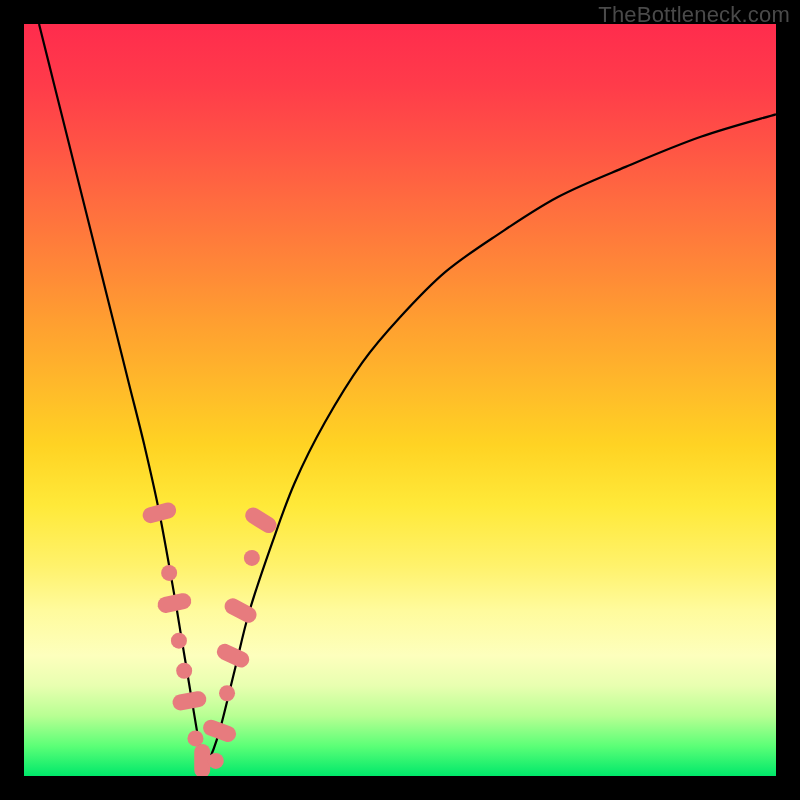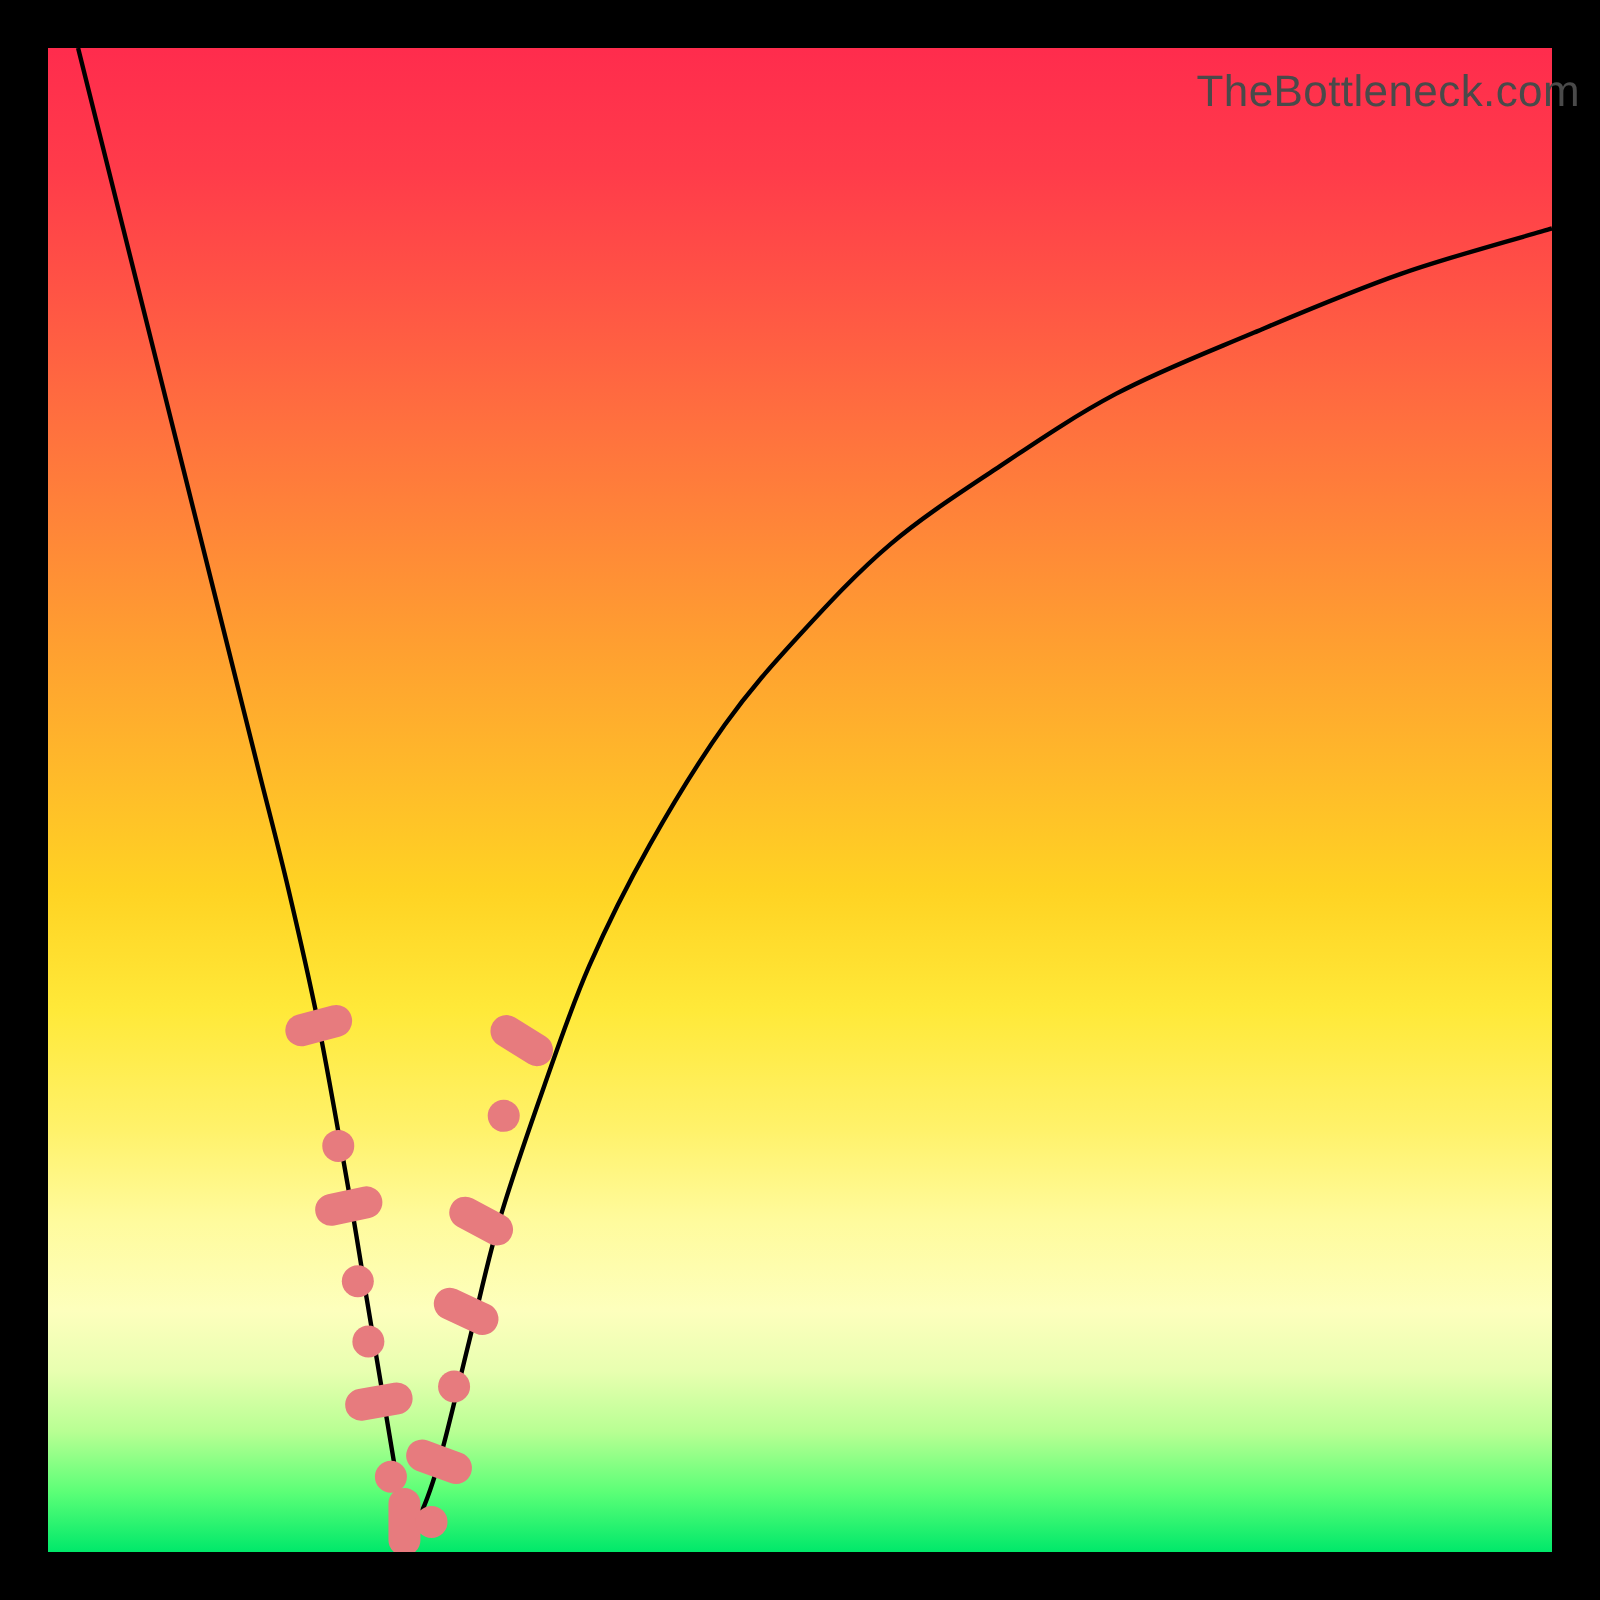--- a/index.html
+++ b/index.html
@@ -44,21 +44,20 @@
   }
   .watermark {
     position: absolute;
     top: 2px;
     right: 10px;
     color: #4a4a4a;
     font-size: 22px;
     font-weight: 500;
     letter-spacing: 0.2px;
     user-select: none;
-    margin-top: 31px;
   }
   svg.curve {
     position: absolute;
     left: 0; top: 0;
     width: 752px; height: 752px;
   }
 </style>
 </head>
 <body>
 

